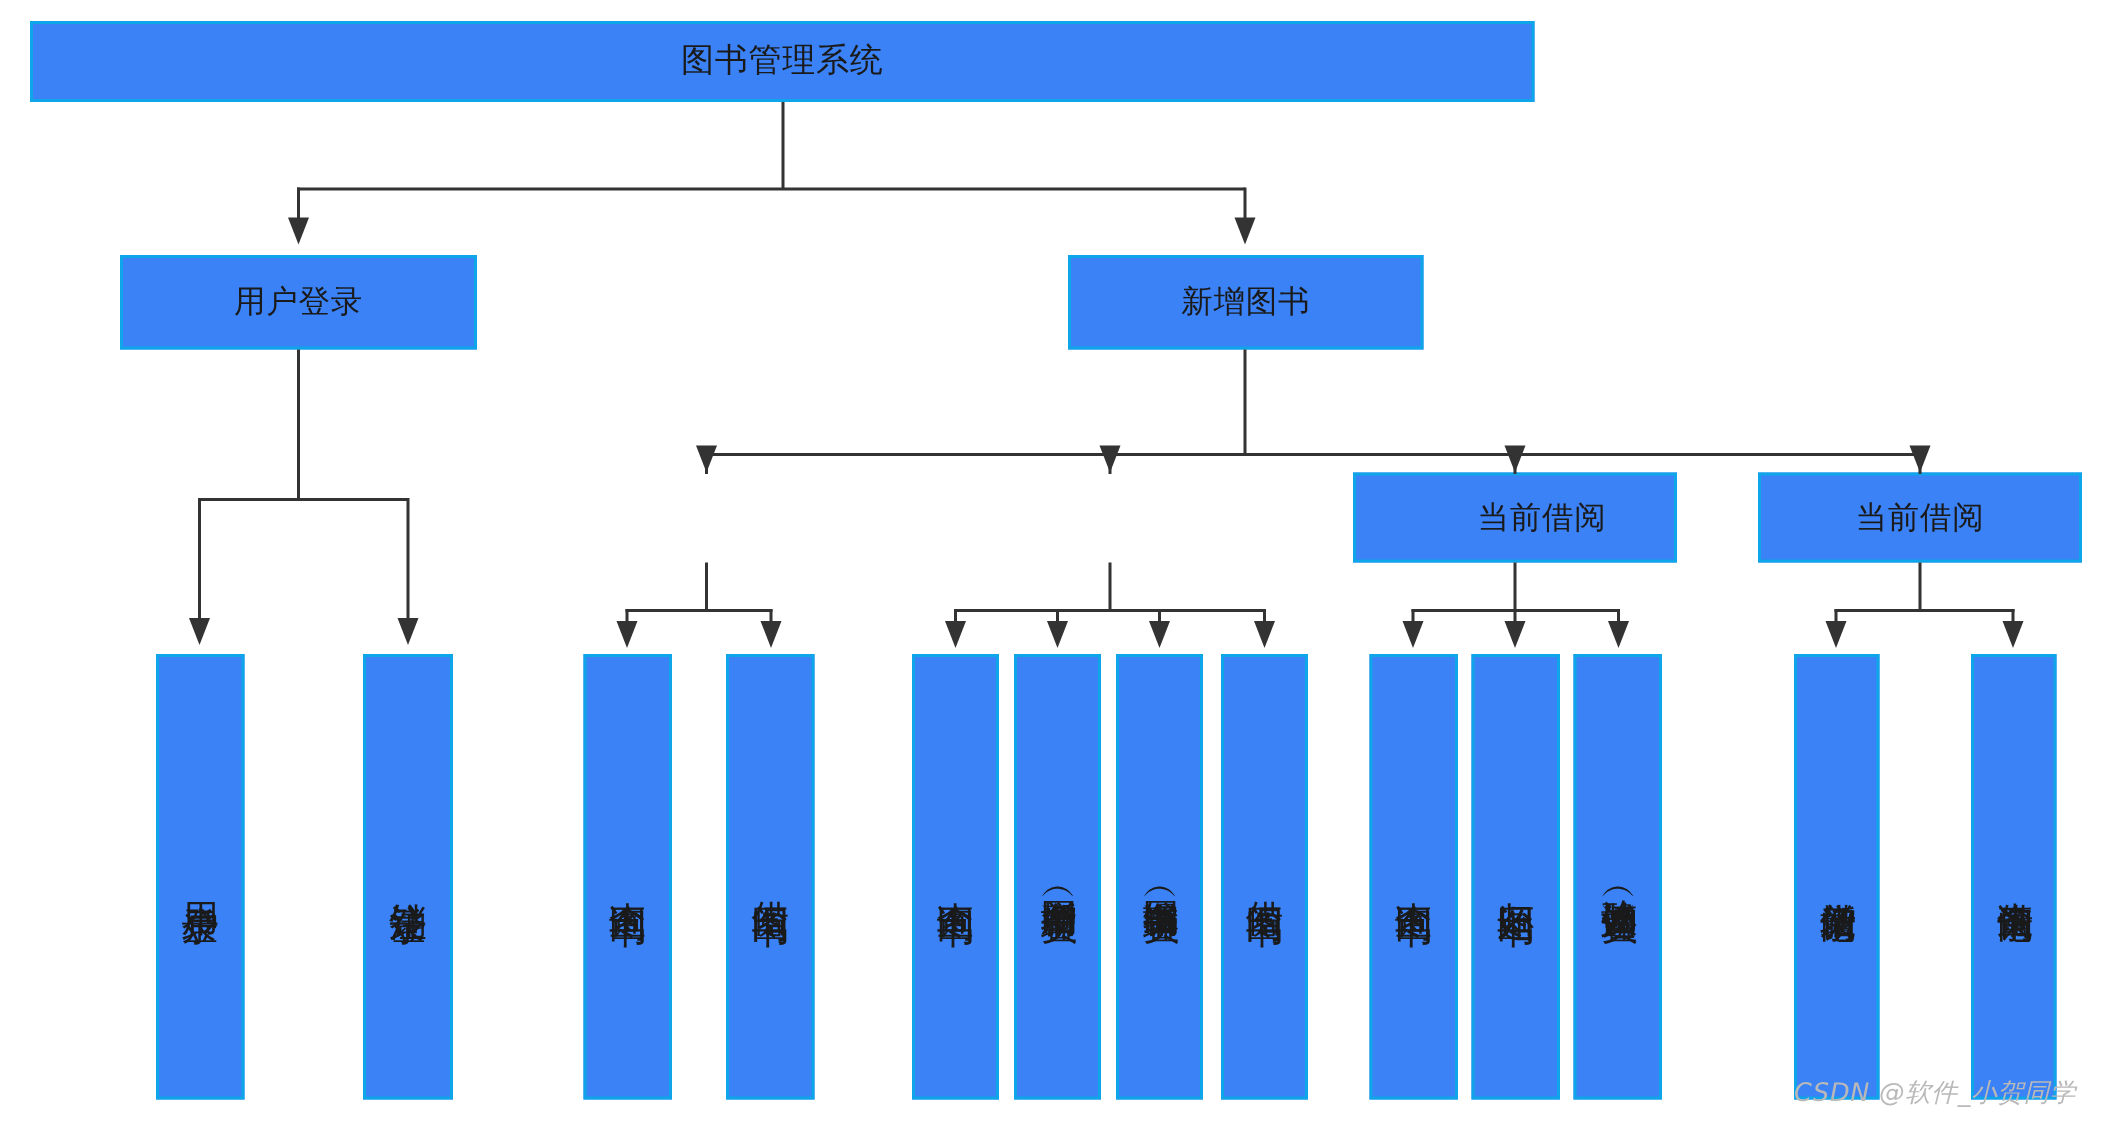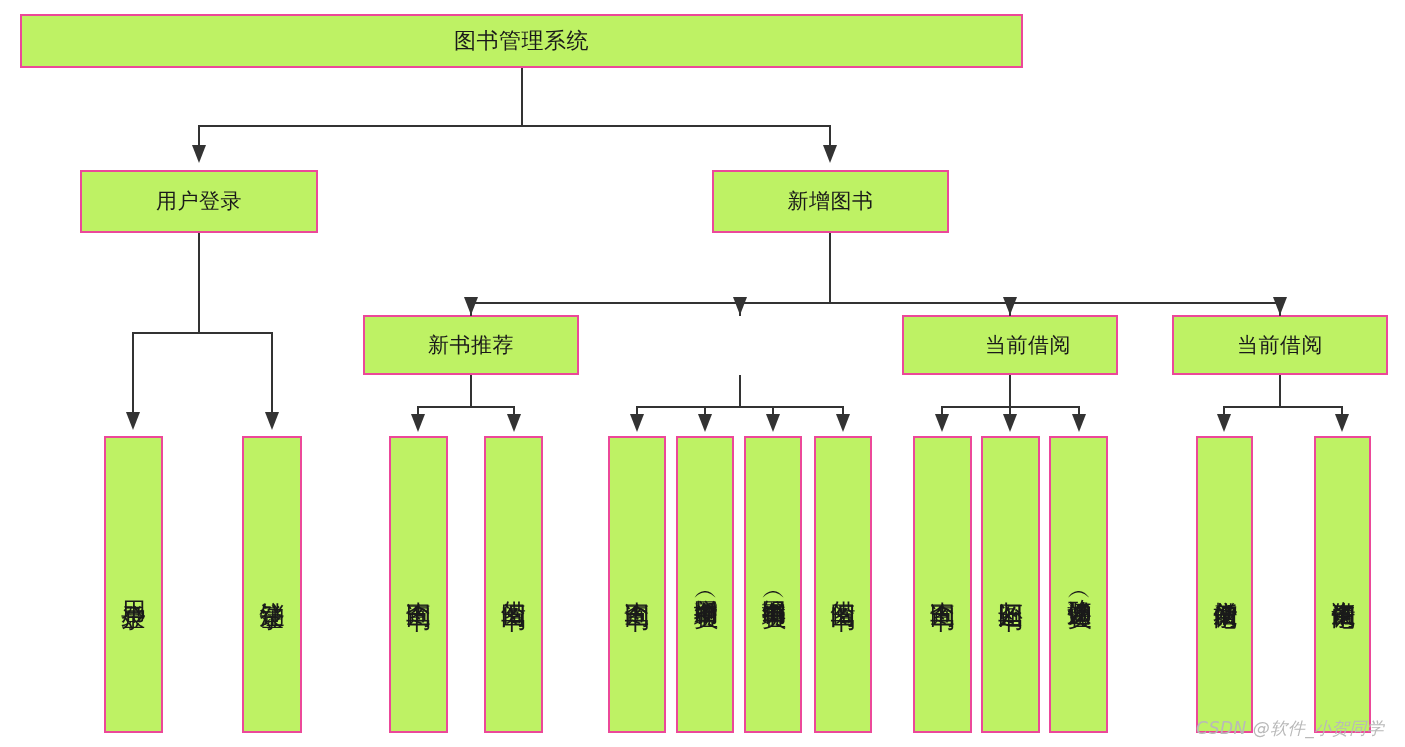--- a/index.html
+++ b/index.html
@@ -13,22 +13,22 @@
   #canvas {
     position: relative;
     width: 1405px;
     height: 747px;
     background: #ffffff;
     overflow: hidden;
   }
   .node {
     position: absolute;
     box-sizing: border-box;
-    border: 2px solid #ec4899;
-    background: #bef264;
+    border: 2px solid #0ea5e9;
+    background: #3b82f6;
     display: flex;
     align-items: center;
     justify-content: center;
     color: #1a1a1a;
   }
   .node .label {
     display: block;
     text-align: center;
     line-height: 1.18;
   }
@@ -93,23 +93,20 @@
     <span class="label">图书管理系统</span>
   </div>
 
   <div class="node horiz" style="left:80px; top:170px; width:238px; height:63px;">
     <span class="label">用户登录</span>
   </div>
   <div class="node horiz" style="left:712px; top:170px; width:237px; height:63px;">
     <span class="label">新增图书</span>
   </div>
 
-  <div class="node horiz" style="left:363px; top:315px; width:216px; height:60px;">
-    <span class="label">新书推荐</span>
-  </div>
   <div class="node horiz" style="left:902px; top:315px; width:216px; height:60px;padding-left:36px;">
     <span class="label">当前借阅</span>
   </div>
   <div class="node horiz" style="left:1172px; top:315px; width:216px; height:60px;">
     <span class="label">当前借阅</span>
   </div>
 
   <div class="node vert" style="left:104px; top:436px; width:59px; height:297px;">
     <span class="label">用户登录</span>
   </div>

